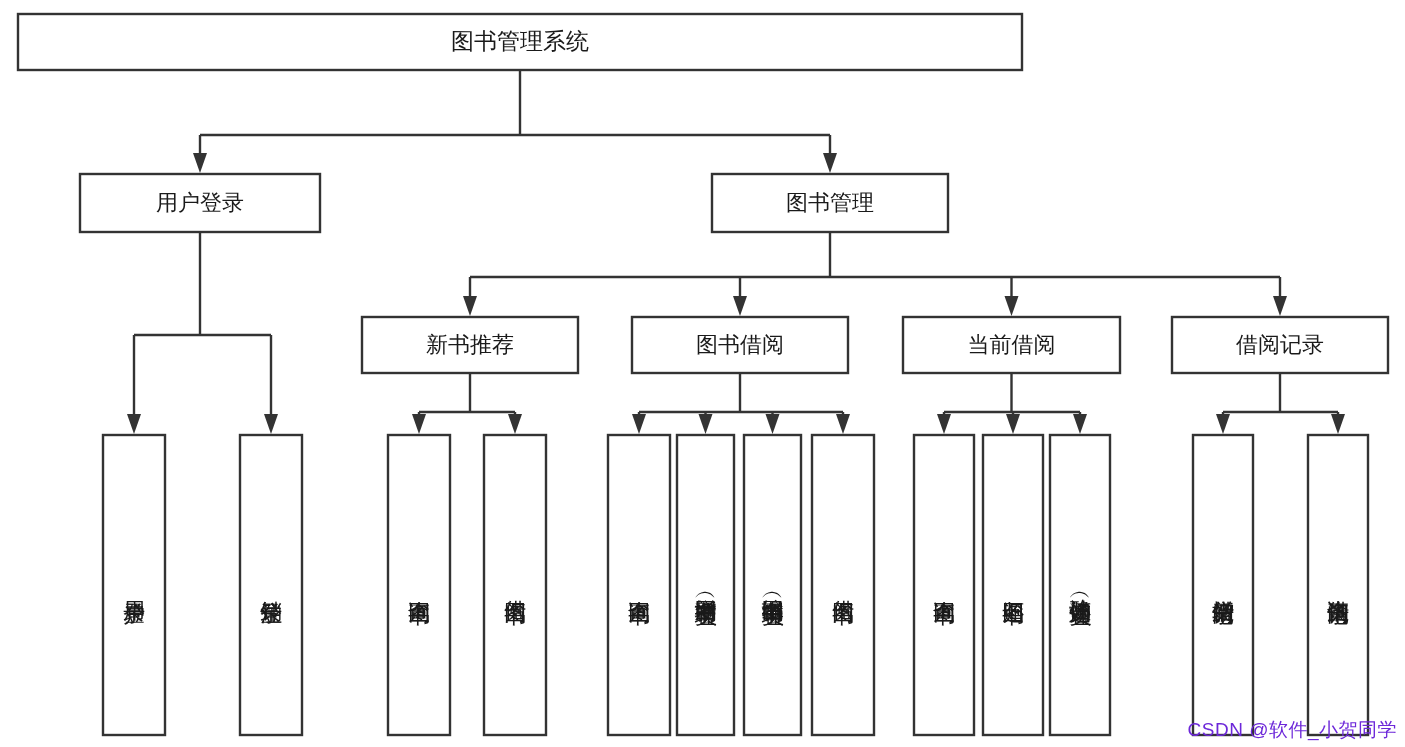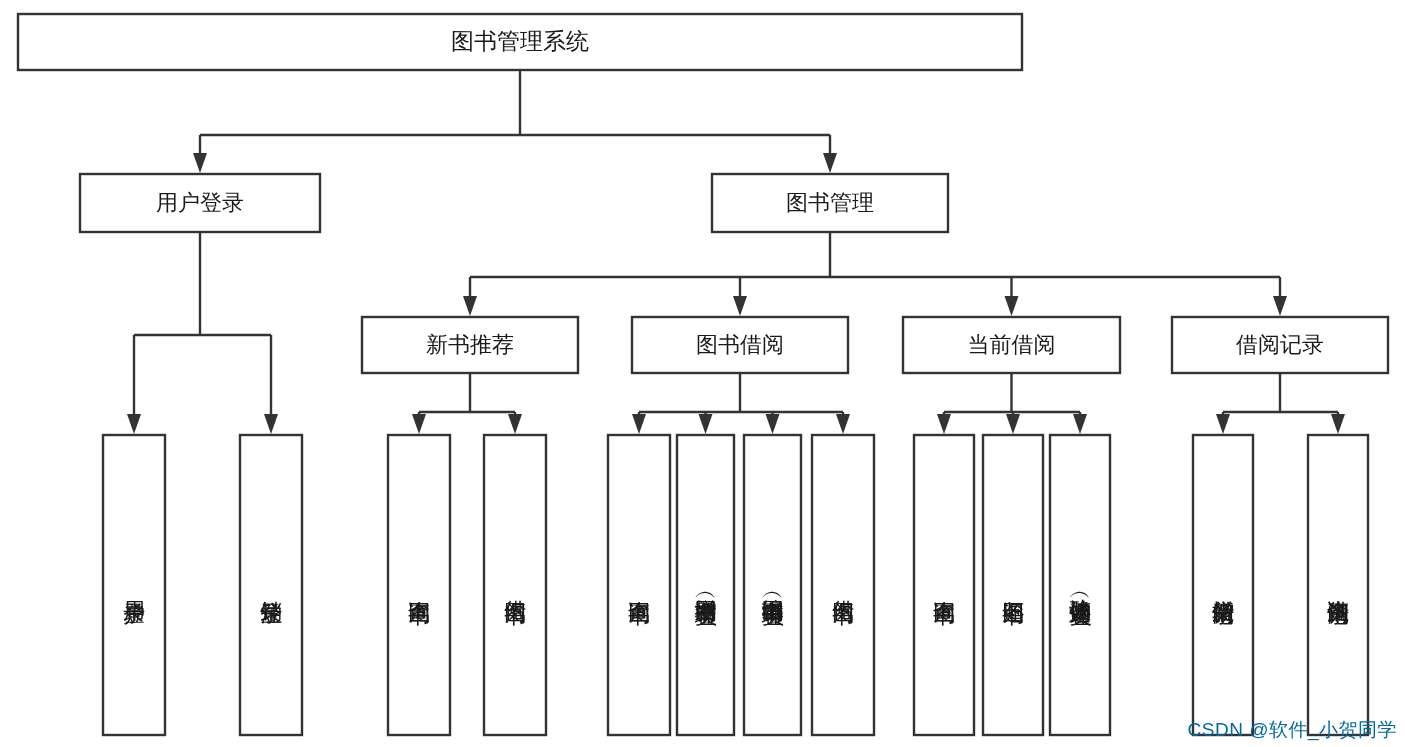--- a/index.html
+++ b/index.html
@@ -67,21 +67,21 @@
     display: flex;
     align-items: center;
     justify-content: center;
   }
   .watermark {
     position: absolute;
     right: 8px;
     bottom: 4px;
     font-family: "Liberation Sans", "DejaVu Sans", sans-serif;
     font-size: 19px;
-    color: #0369a1;
+    color: #6d28d9;
     letter-spacing: 0.5px;
     white-space: nowrap;
     pointer-events: none;
   }
 </style>
 </head>
 <body>
 
 <div id="diagram-root">
 

